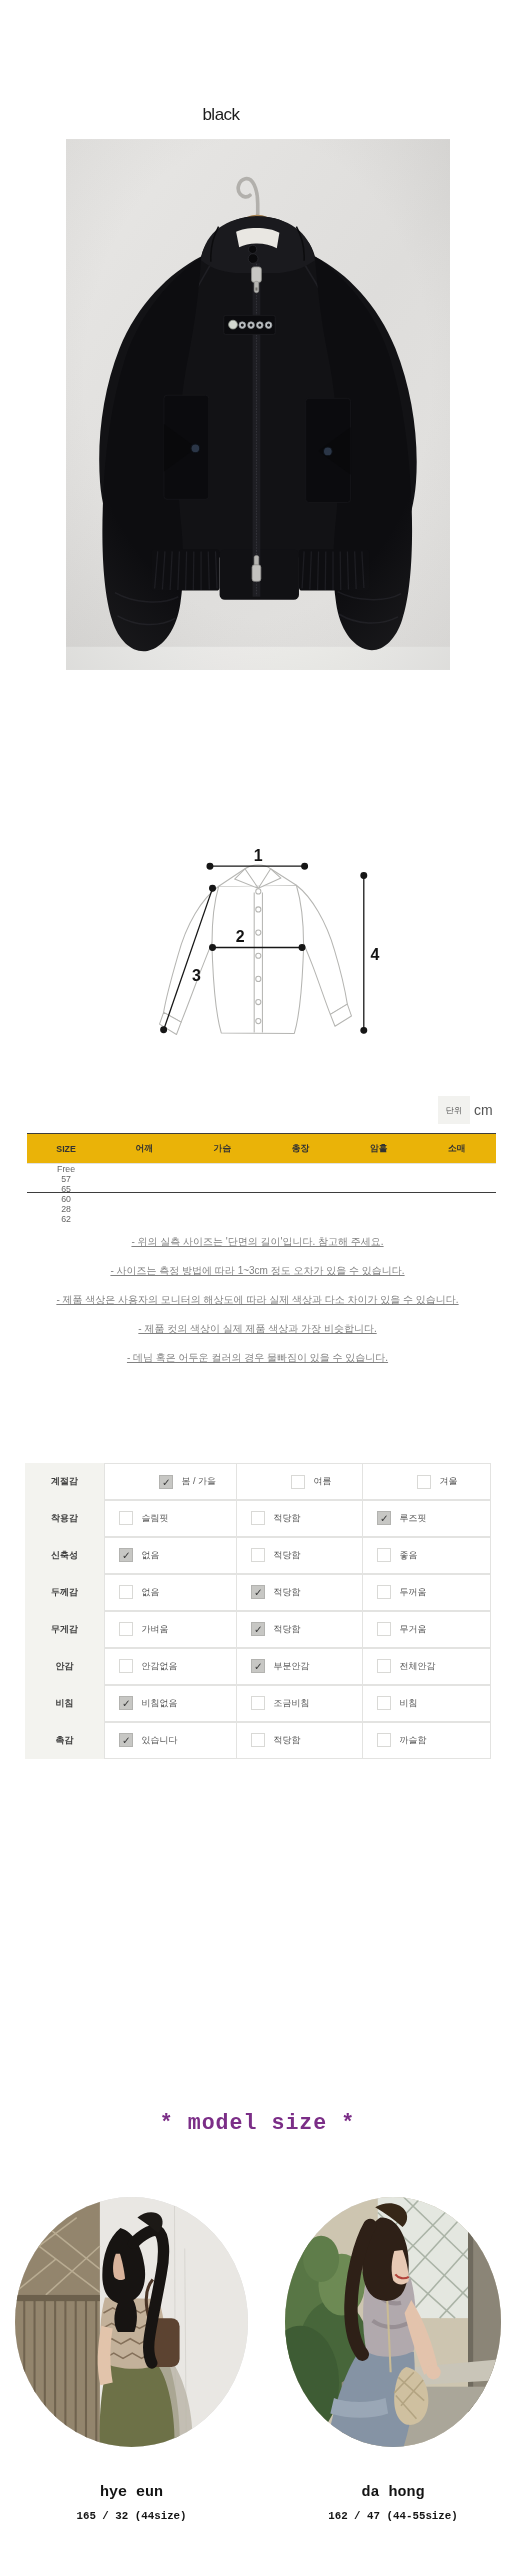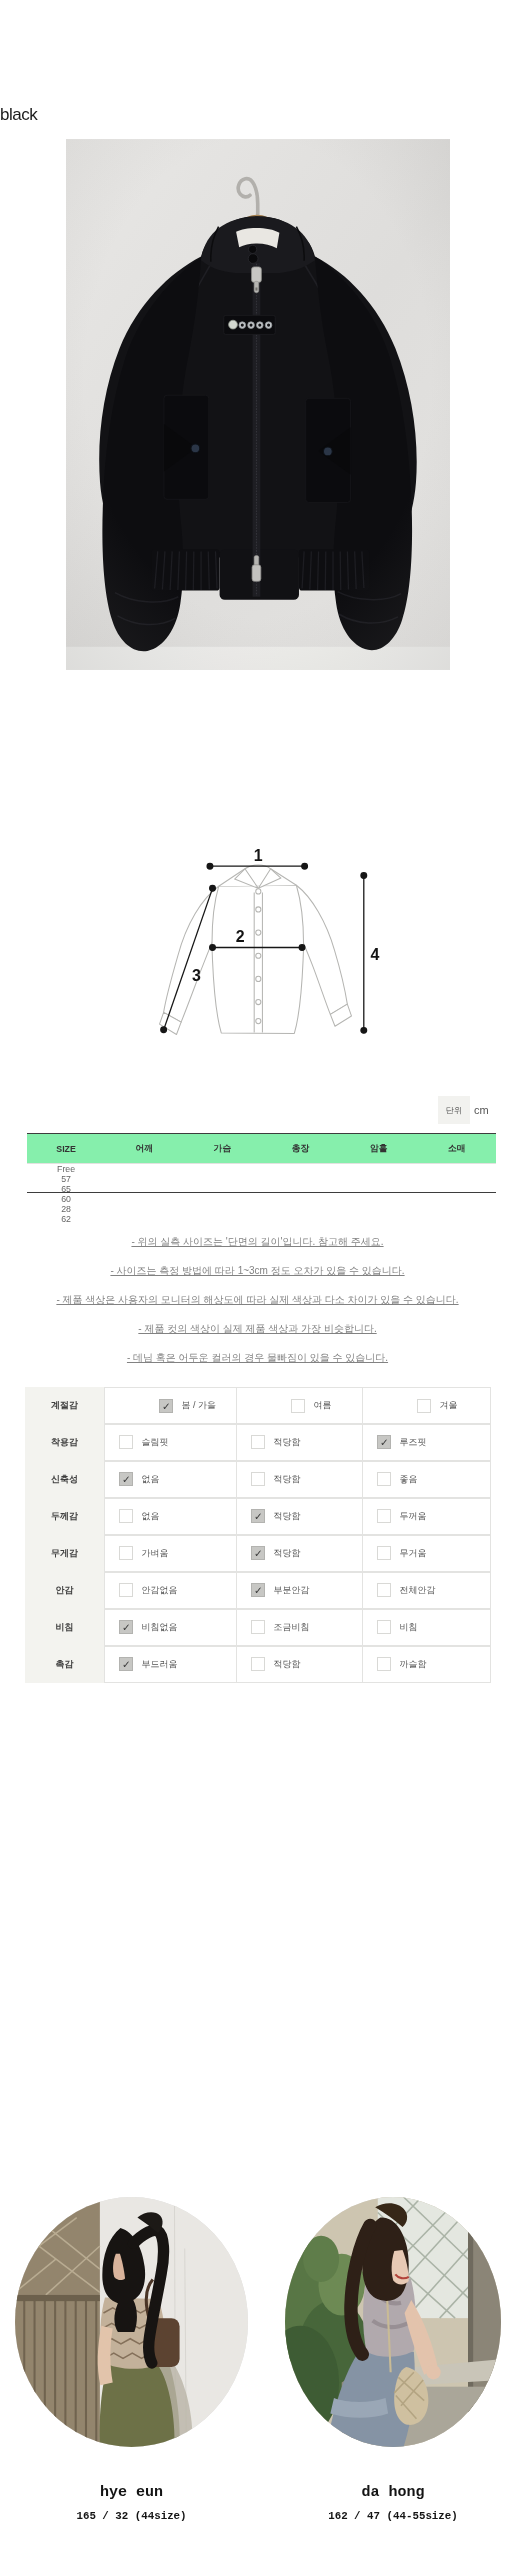--- a/index.html
+++ b/index.html
@@ -1,50 +1,50 @@
 <!DOCTYPE html>
 <html style="font-size:8.2px"><head>
 <meta charset="utf-8">
 <style>
   html,body{margin:0;padding:0;background:#ffffff;}
   body{font-family:"Liberation Sans",sans-serif;}
   #page{position:relative;width:515px;height:2673px;background:#fff;overflow:hidden;margin:0 auto;}
 
   
-  .color-title{position:absolute;top:105px;left:0;width:442px;text-align:left;
+  .color-title{position:absolute;top:105px;left:0;width:442px;text-align:center;
     font-size:17px;letter-spacing:-0.5px;color:#1c1c1c;}
 
   
   .photo-wrap{position:absolute;left:66px;top:139px;width:384px;height:531px;overflow:hidden;}
 
   
   .diagram-wrap{position:absolute;left:144px;top:841px;width:242px;height:212px;}
   .measure-num{font-family:"Liberation Sans",sans-serif;font-weight:bold;font-size:31px;fill:#141414;}
 
   
   .unit-box{position:absolute;left:438px;top:1096px;width:32px;height:28px;background:#f2f2ef;
     display:flex;align-items:center;justify-content:center;font-size:8.2px;color:#555;}
   .unit-value{position:absolute;left:474px;top:1096px;height:28px;display:flex;align-items:center;
-    font-size:11px;color:#555;}
+    font-size:14px;color:#555;}
 
   
   .size-table{position:absolute;left:27px;top:1133px;width:469px;border-top:1.5px solid #3d3d3d;
     border-bottom:1.5px solid #3d3d3d;}
-  .size-table .hrow{display:flex;background:#86efac;height:29px;border-bottom:0.5px solid #e2e2e0;}
+  .size-table .hrow{display:flex;background:#eab308;height:29px;border-bottom:0.5px solid #e2e2e0;}
   .size-table .drow{display:flex;background:#fff;height:28px;flex-direction:column;}
   .size-table .cell{width:16.6666%;display:flex;align-items:center;justify-content:center;font-size:8.8px;}
   .size-table .hrow .cell{font-weight:bold;color:#333;}
   .size-table .drow .cell{color:#666;}
 
   
   .notes{position:absolute;left:0;top:1222px;width:515px;text-align:center;}
   .notes p{margin:11px;height:18px;line-height:18px;font-size:10px;color:#828282;text-decoration:underline;}
 
   
-  .attr-table{position:absolute;left:25px;top:1387px;width:466px;}
+  .attr-table{position:absolute;left:25px;top:1463px;width:466px;}
   .attr-row{display:flex;height:37px;}
   .attr-label{width:79px;background:#f3f3ef;display:flex;align-items:center;justify-content:center;
     font-size:9px;font-weight:600;color:#3f3f3f;}
   .attr-cell{background:#fff;border:0.5px solid #e3e3e1;border-left:none;margin-top:-0.5px;
     display:flex;align-items:center;box-sizing:border-box;}
   .attr-cell.c1{width:133px;border-left:0.5px solid #e3e3e1;}
   .attr-cell.c2{width:126px;}
   .attr-cell.c3{width:128px;}
   .attr-row:first-child .attr-cell{margin-top:0;padding-left:40px;}
   .cb{width:14px;height:14px;box-sizing:border-box;margin-left:14.4px;background:#fff;
@@ -369,34 +369,35 @@
       <div class="attr-cell c3">
         <span class="cb"></span>
         <span class="opt-label">비침</span>
       </div>
     </div>
 
     <div class="attr-row">
       <div class="attr-label">촉감</div>
       <div class="attr-cell c1">
         <span class="cb checked"></span>
-        <span class="opt-label">부드러움</span>
+        <span class="opt-label">있습니다</span>
       </div>
       <div class="attr-cell c2">
         <span class="cb"></span>
         <span class="opt-label">적당함</span>
       </div>
       <div class="attr-cell c3">
         <span class="cb"></span>
         <span class="opt-label">까슬함</span>
       </div>
     </div>
 
   </div>
 
+  <div class="model-heading">* model size *</div>
 
   <div class="model-circle left">
     <svg width="233" height="250" viewBox="0 0 453 485" preserveAspectRatio="none">
       <rect width="453" height="485" fill="#e9e7e3"></rect>
       <rect x="0" y="0" width="165" height="485" fill="#93856d"></rect>
       <g stroke="#70634f" stroke-width="4">
         <line x1="18" y1="200" x2="18" y2="470"></line>
           <line x1="38" y1="200" x2="38" y2="478"></line>
         <line x1="58" y1="200" x2="58" y2="483"></line>
           <line x1="78" y1="200" x2="78" y2="485"></line>

